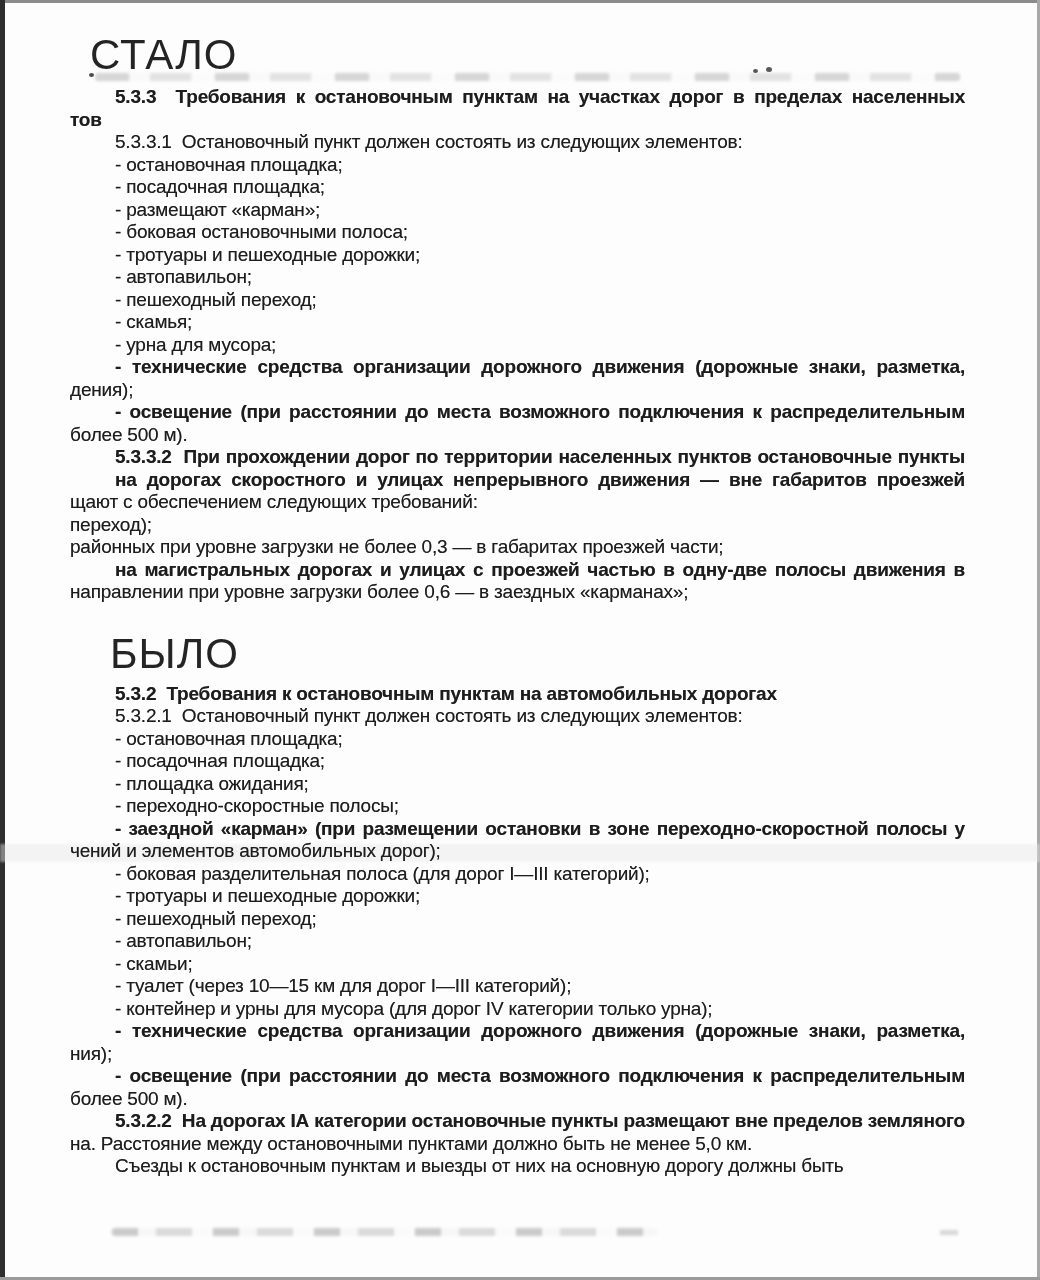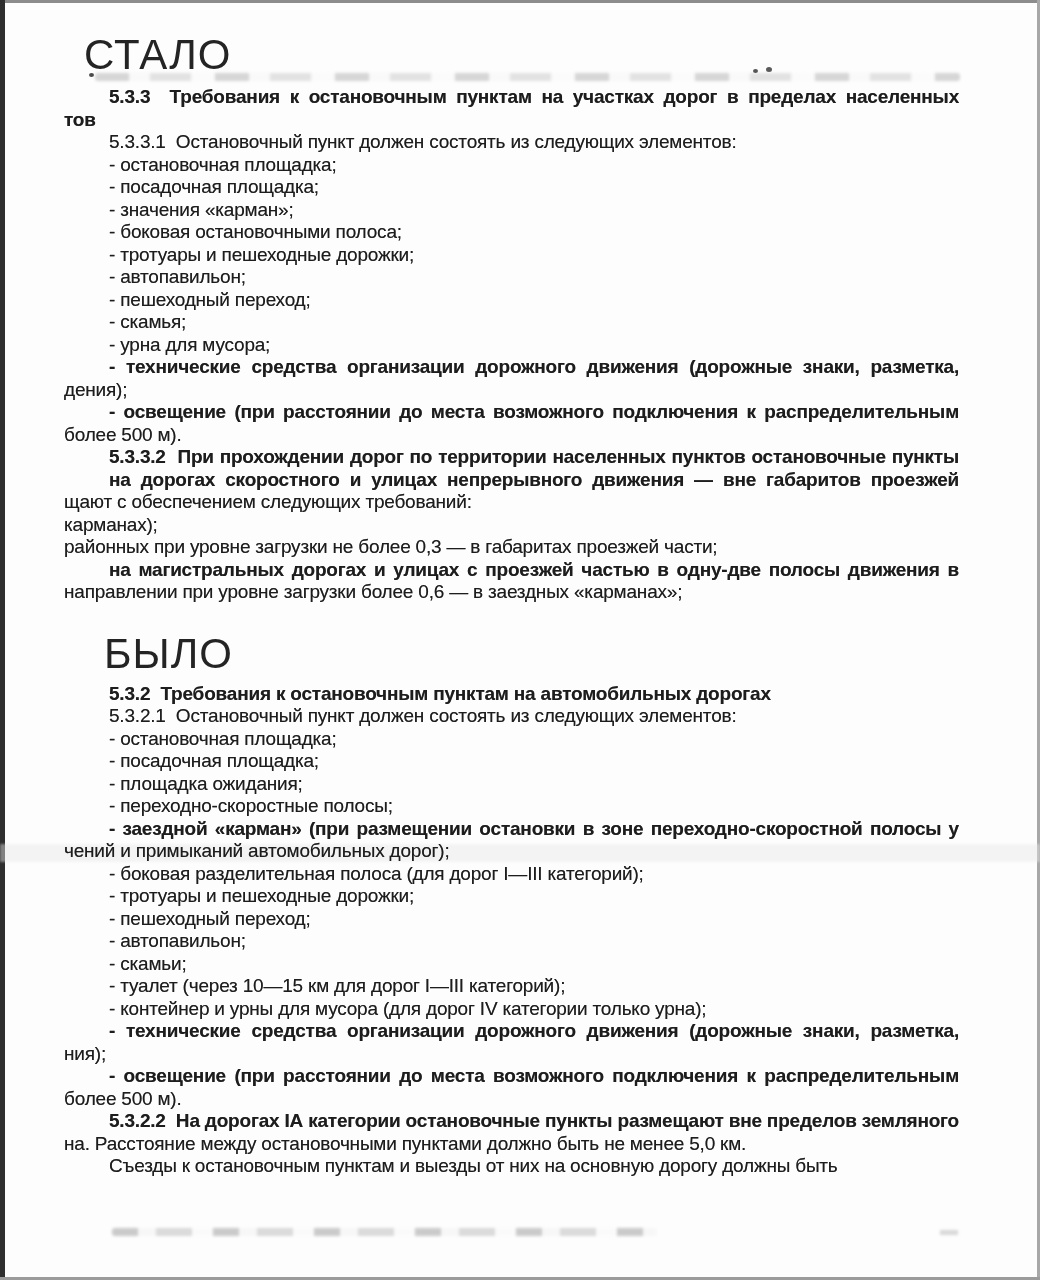--- a/index.html
+++ b/index.html
@@ -11,21 +11,21 @@
     font-family:"Liberation Sans", sans-serif;
     color:#1d1d1d;
   }
   
   .border-top{position:absolute;left:0;top:0;width:1040px;height:3px;background:#8c8c8c;}
   .border-left{position:absolute;left:0;top:0;width:5px;height:1280px;background:#2e2e2e;}
   .border-right{position:absolute;right:0;top:0;width:3px;height:1280px;background:#a8a8a8;}
   .border-bottom{position:absolute;left:0;bottom:0;width:1040px;height:3px;background:#9b9b9b;}
 
   .content{
-    position:absolute;left:64px;top:0;width:895px;z-index:2;
+    position:absolute;left:70px;top:0;width:895px;z-index:2;
   }
   .big-title{
     font-size:42px;line-height:42px;font-weight:400;color:#242424;
     letter-spacing:1px;
   }
   .title-stalo{margin:34px 0 0 20px;}
   .title-bylo{margin:29px 0 0 40px;}
   .body-block{font-size:19px;letter-spacing:-0.2px;}
   .body-stalo{margin-top:10px;}
   .body-bylo{margin-top:8px;}
@@ -86,51 +86,51 @@
   <div class="content">
 
     <div class="big-title title-stalo">СТАЛО</div>
 
     <div class="body-block body-stalo">
       <div class="ln ind jst bold">5.3.3&nbsp; Требования к остановочным пунктам на участках дорог в пределах населенных пунк-</div>
       <div class="ln bold">тов</div>
       <div class="ln ind">5.3.3.1&nbsp; Остановочный пункт должен состоять из следующих элементов:</div>
       <div class="ln ind">- остановочная площадка;</div>
       <div class="ln ind">- посадочная площадка;</div>
-      <div class="ln ind">- значения «карман»;</div>
+      <div class="ln ind">- размещают «карман»;</div>
       <div class="ln ind">- боковая остановочными полоса;</div>
       <div class="ln ind">- тротуары и пешеходные дорожки;</div>
       <div class="ln ind">- автопавильон;</div>
       <div class="ln ind">- пешеходный переход;</div>
       <div class="ln ind">- скамья;</div>
       <div class="ln ind">- урна для мусора;</div>
       <div class="ln ind jst">- технические средства организации дорожного движения (дорожные знаки, разметка, ограж-</div>
       <div class="ln">дения);</div>
       <div class="ln ind jst">- освещение (при расстоянии до места возможного подключения к распределительным сетям не</div>
       <div class="ln">более 500 м).</div>
       <div class="ln ind jst">5.3.3.2&nbsp; При прохождении дорог по территории населенных пунктов остановочные пункты разме-</div>
       <div class="ln ind jst">на дорогах скоростного и улицах непрерывного движения — вне габаритов проезжей части в не-</div>
       <div class="ln">щают с обеспечением следующих требований:</div>
-      <div class="ln">карманах);</div>
+      <div class="ln">переход);</div>
       <div class="ln">районных при уровне загрузки не более 0,3 — в габаритах проезжей части;</div>
       <div class="ln ind jst">на магистральных дорогах и улицах с проезжей частью в одну-две полосы движения в одном</div>
       <div class="ln">направлении при уровне загрузки более 0,6 — в заездных «карманах»;</div>
     </div>
 
     <div class="big-title title-bylo">БЫЛО</div>
 
     <div class="body-block body-bylo">
       <div class="ln ind bold">5.3.2&nbsp; Требования к остановочным пунктам на автомобильных дорогах</div>
       <div class="ln ind">5.3.2.1&nbsp; Остановочный пункт должен состоять из следующих элементов:</div>
       <div class="ln ind">- остановочная площадка;</div>
       <div class="ln ind">- посадочная площадка;</div>
       <div class="ln ind">- площадка ожидания;</div>
       <div class="ln ind">- переходно-скоростные полосы;</div>
       <div class="ln ind jst">- заездной «карман» (при размещении остановки в зоне переходно-скоростной полосы у пересе-</div>
-      <div class="ln">чений и примыканий автомобильных дорог);</div>
+      <div class="ln">чений и элементов автомобильных дорог);</div>
       <div class="ln ind">- боковая разделительная полоса (для дорог I—III категорий);</div>
       <div class="ln ind">- тротуары и пешеходные дорожки;</div>
       <div class="ln ind">- пешеходный переход;</div>
       <div class="ln ind">- автопавильон;</div>
       <div class="ln ind">- скамьи;</div>
       <div class="ln ind">- туалет (через 10—15 км для дорог I—III категорий);</div>
       <div class="ln ind">- контейнер и урны для мусора (для дорог IV категории только урна);</div>
       <div class="ln ind jst">- технические средства организации дорожного движения (дорожные знаки, разметка, огражде-</div>
       <div class="ln">ния);</div>
       <div class="ln ind jst">- освещение (при расстоянии до места возможного подключения к распределительным сетям не</div>

